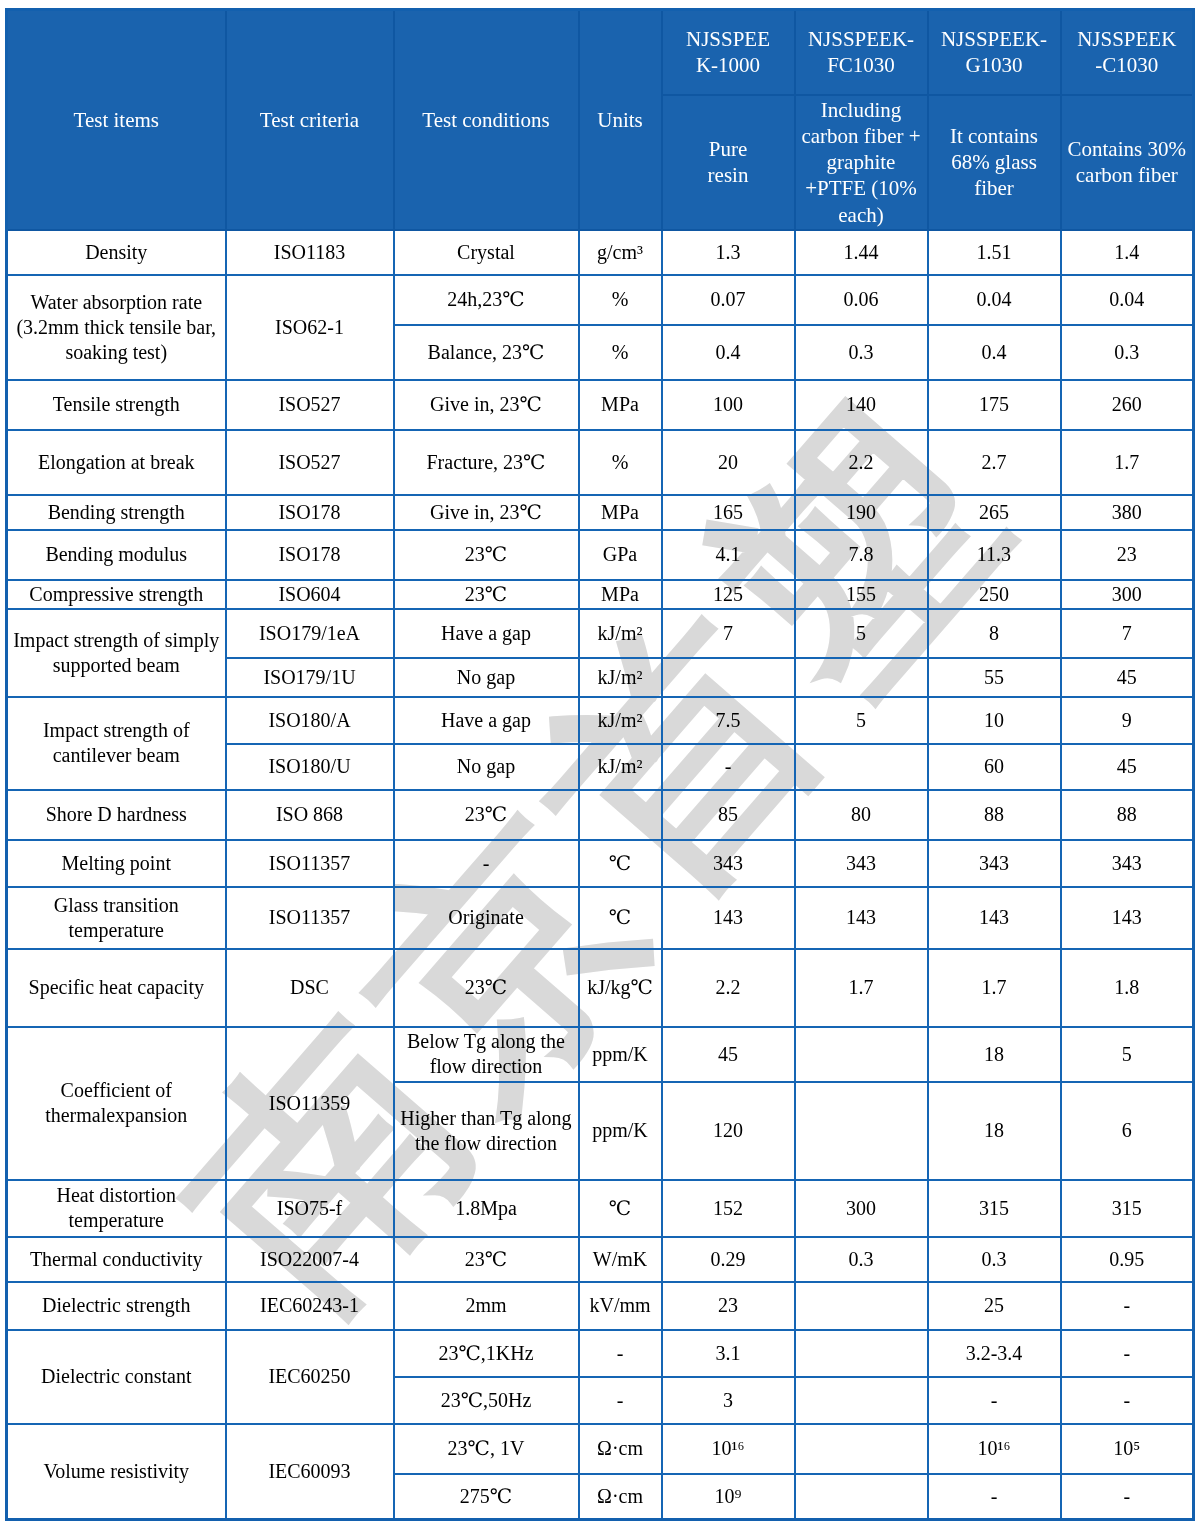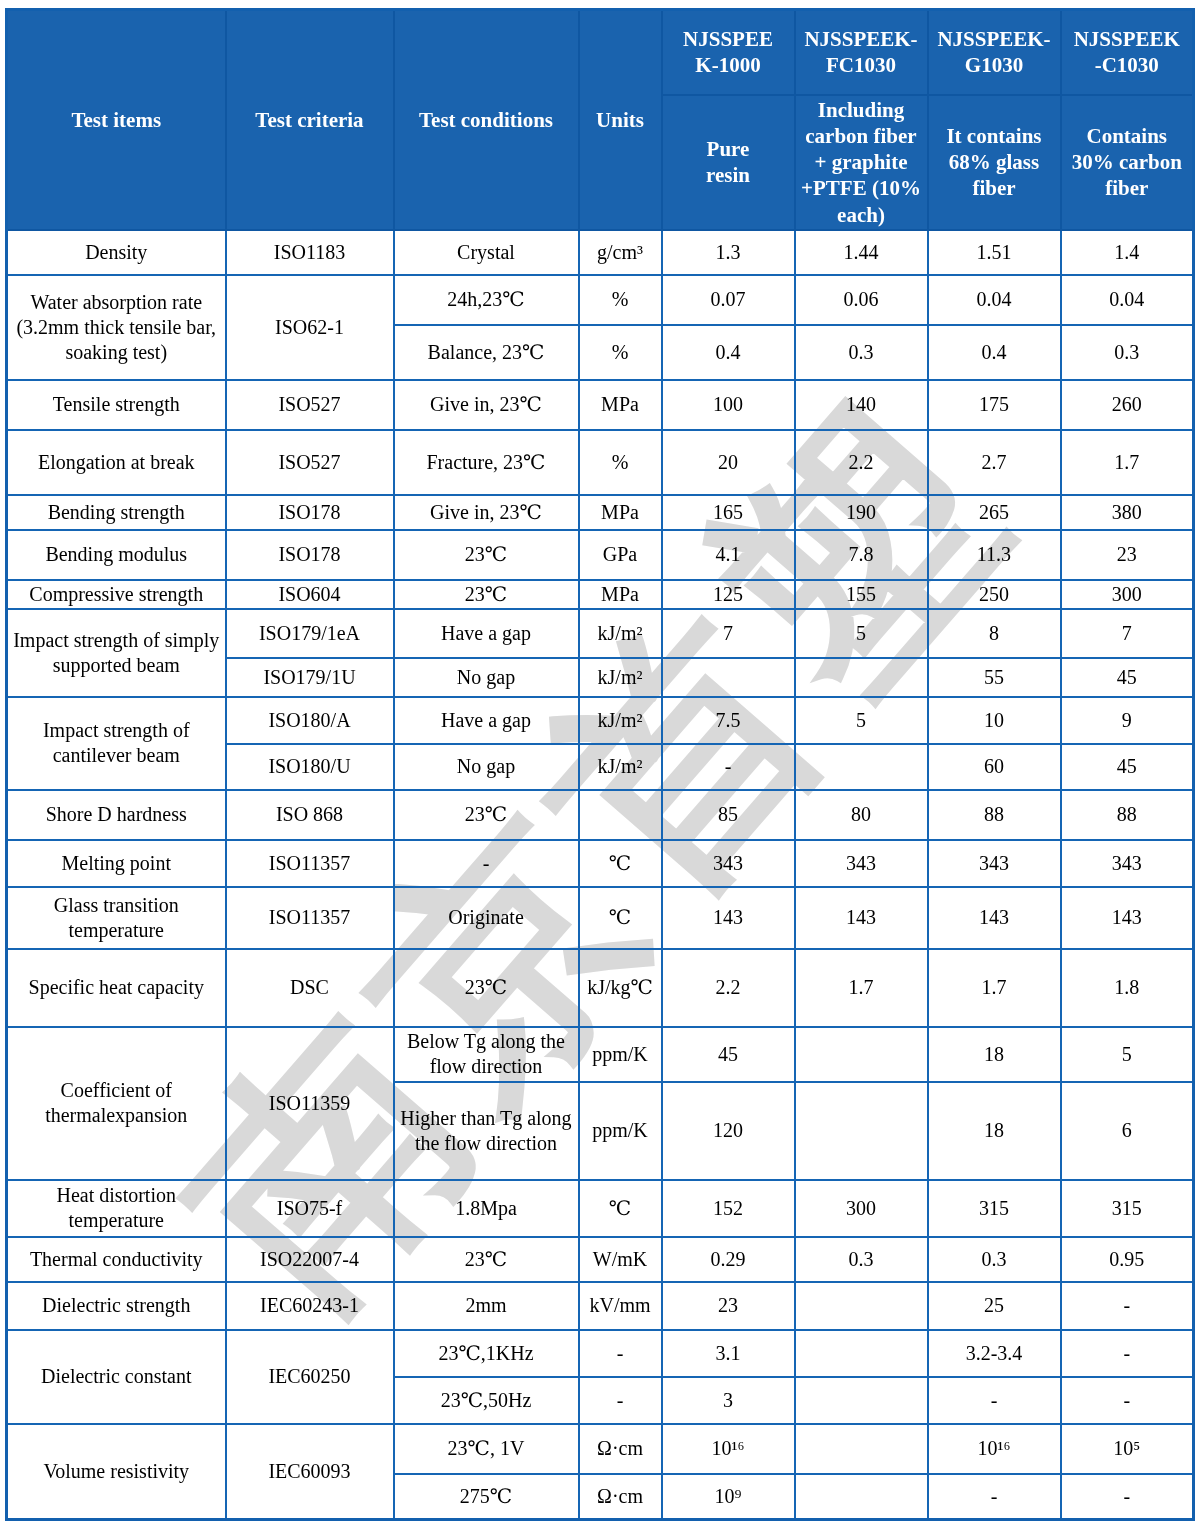--- a/index.html
+++ b/index.html
@@ -38,21 +38,21 @@
     border:2px solid #1565b4;
     text-align:center;
     vertical-align:middle;
     padding:1px 3px;
     overflow:hidden;
   }
   .spec th{
     background:#1a63ae;
     color:#ffffff;
     border-color:#0f57a2;
-    font-weight:bold;
+    font-weight:normal;
     font-size:21px;
     line-height:1.25;
     text-align:center;
   }
   .spec td{
     font-size:20px;
     background:transparent;
     line-height:1.25;
   }
   .product-name{white-space:pre-line;font-size:21px;}

